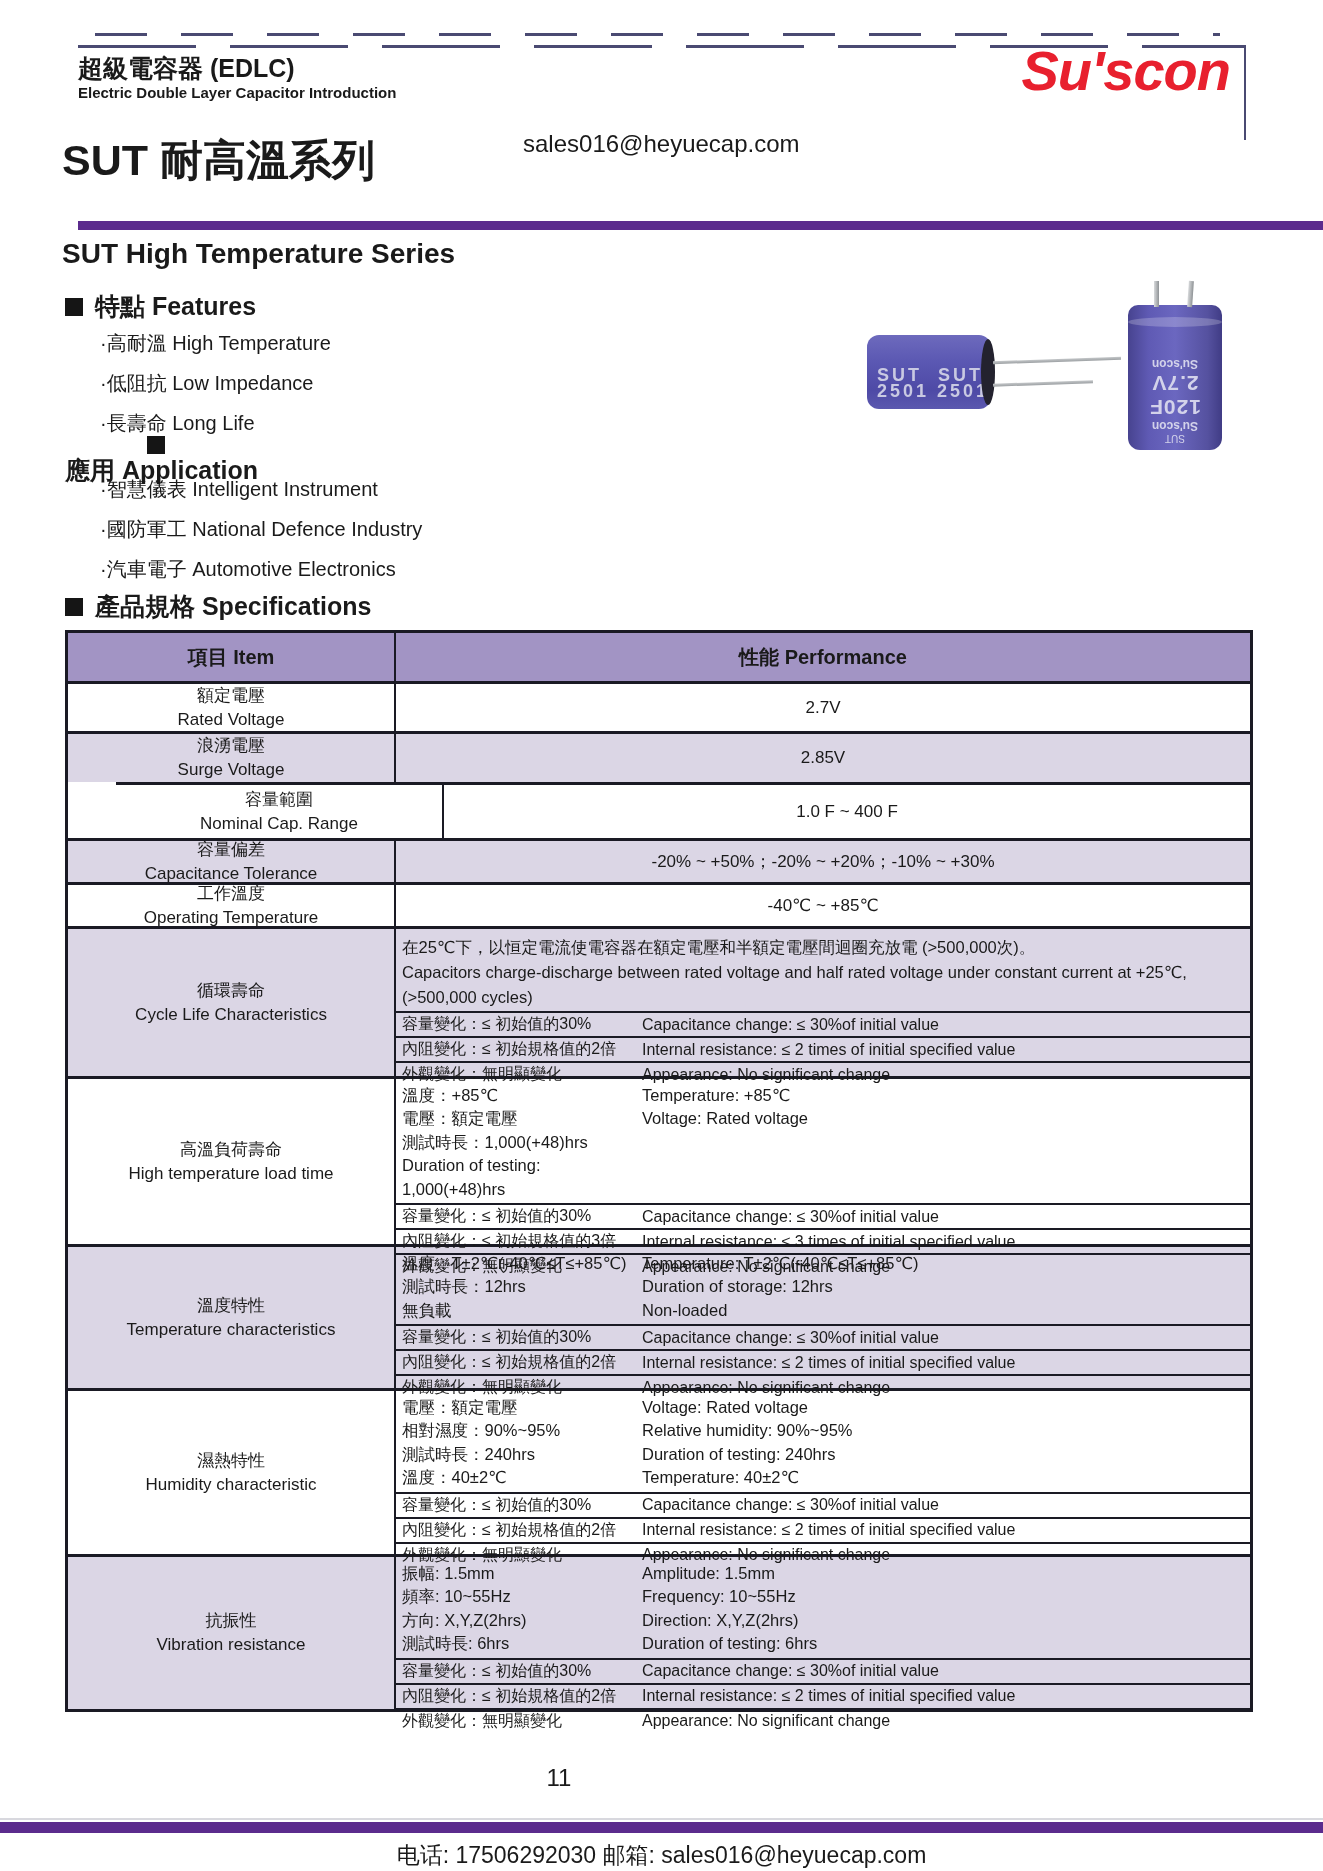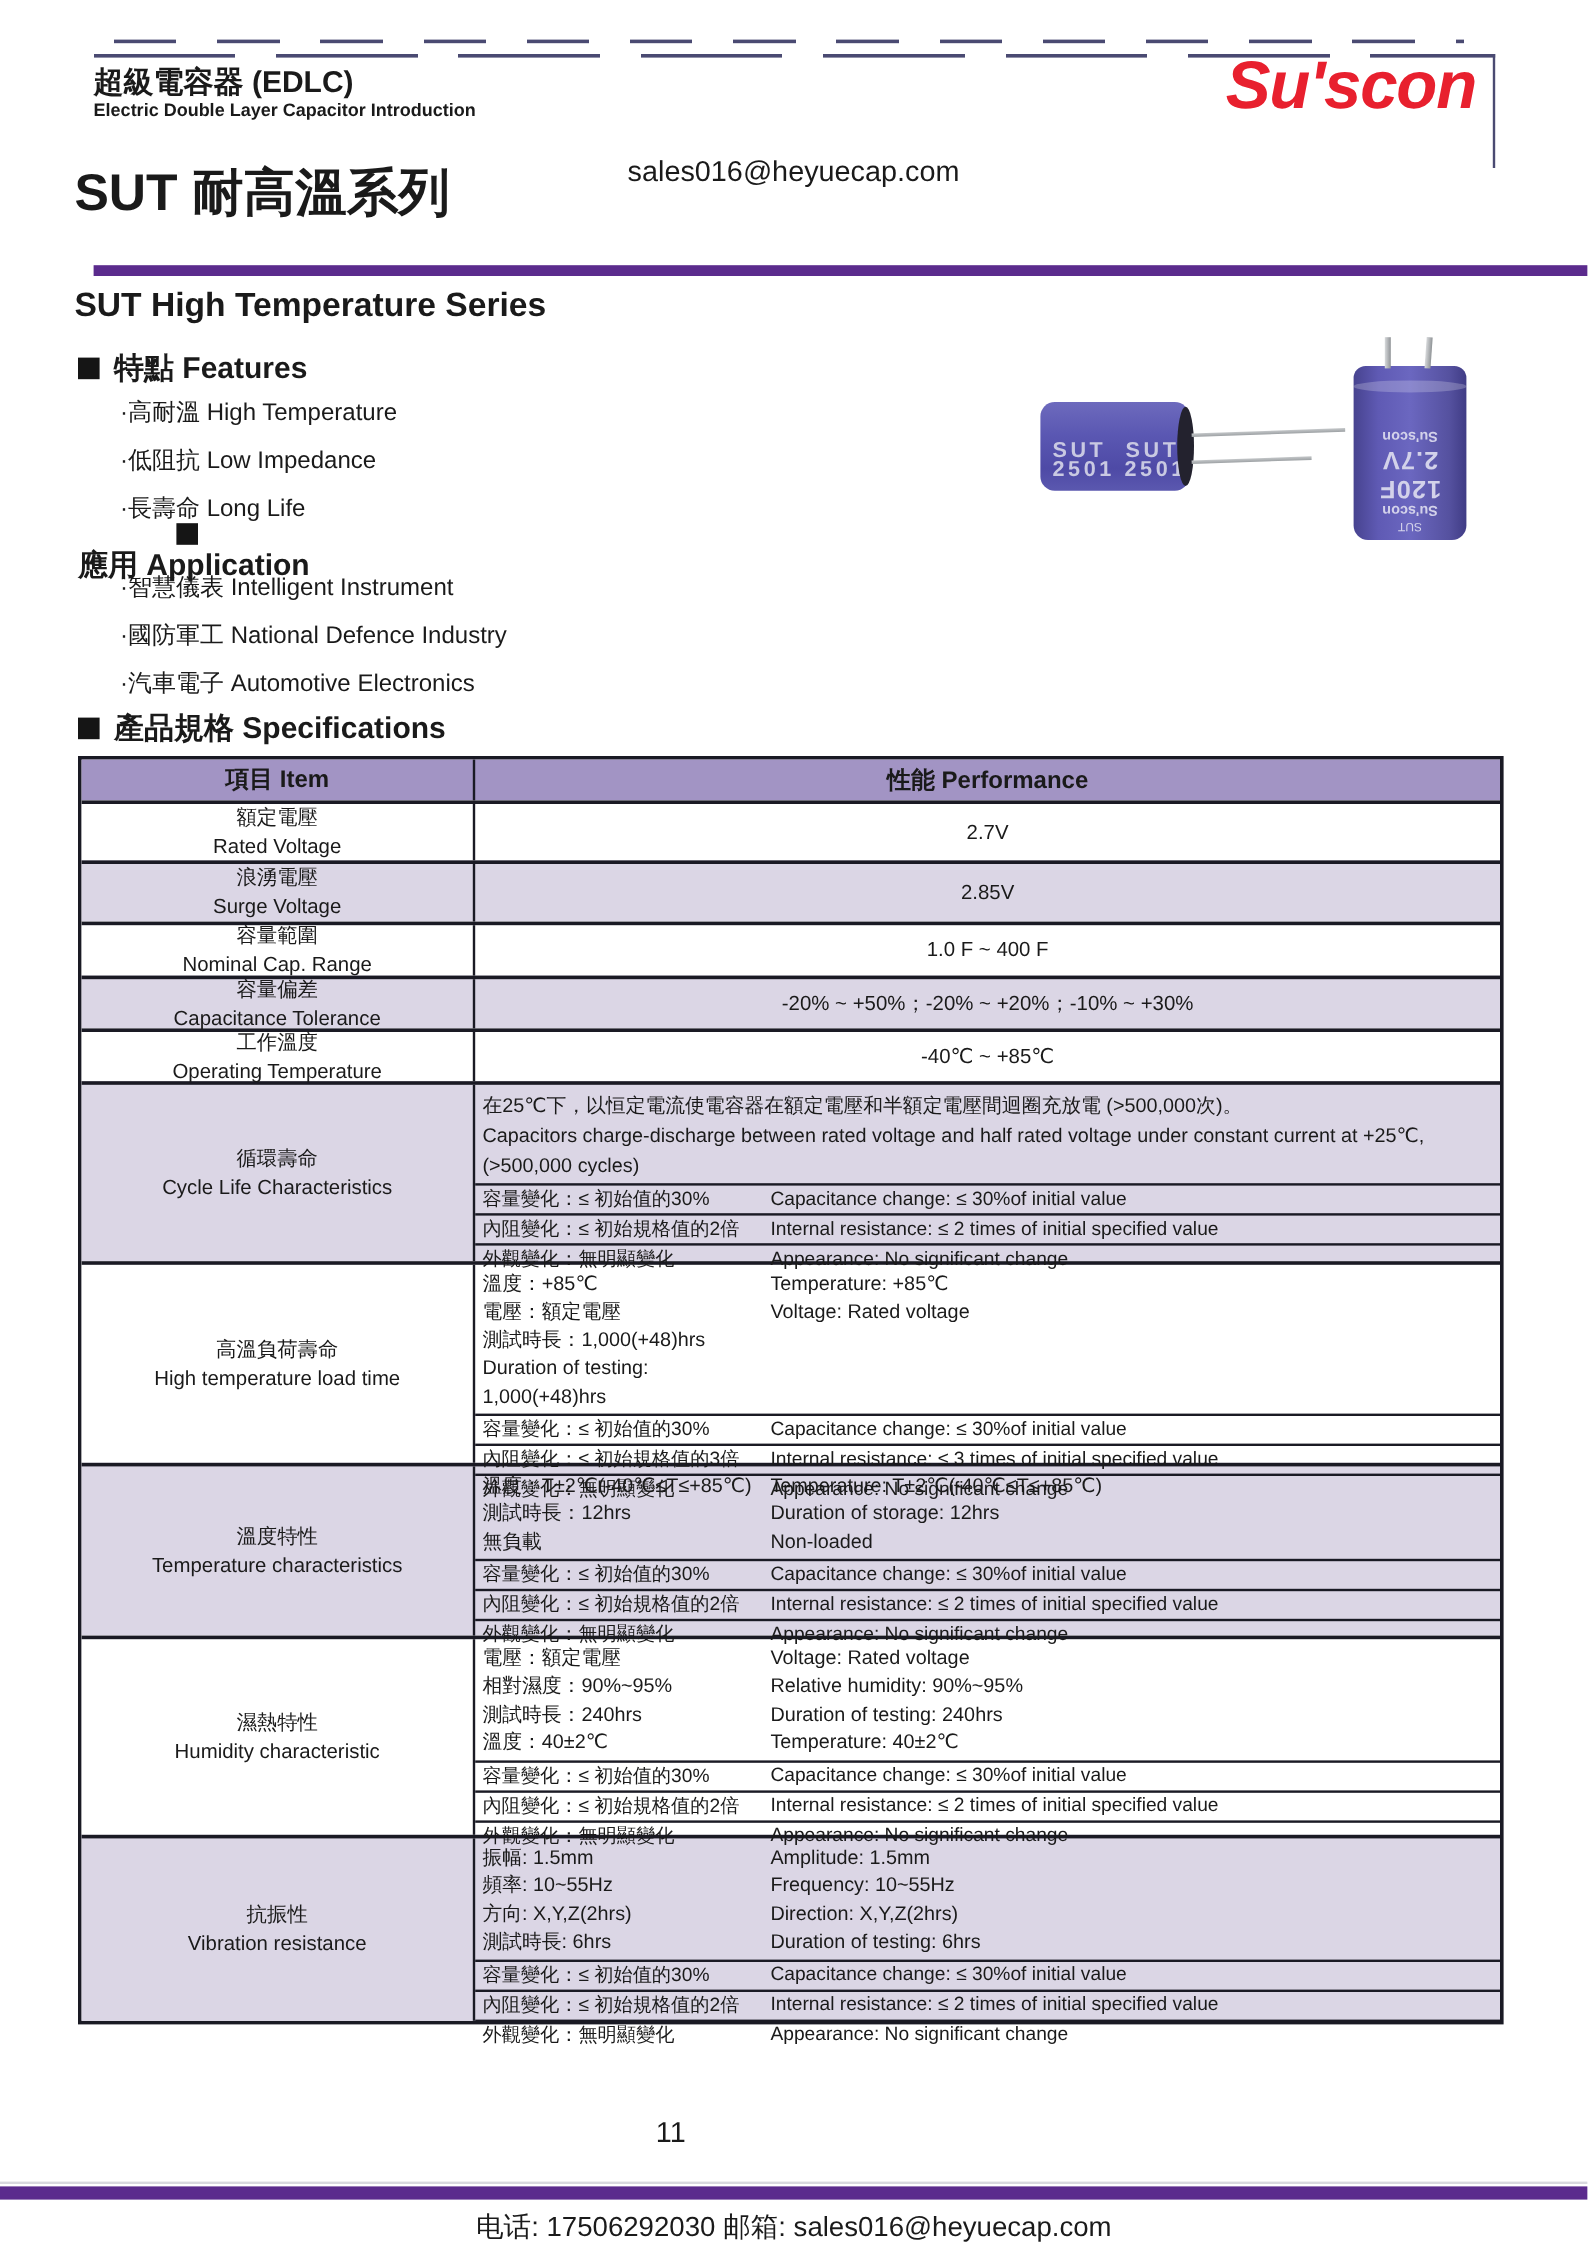--- a/index.html
+++ b/index.html
@@ -58,21 +58,21 @@
   
   .spec-table{top:630px;left:65px;width:1188px;border:3px solid #1a1a24;box-sizing:border-box;
     font-size:17px;}
   .trow{display:flex;border-top:3px solid #1a1a24;box-sizing:border-box;}
   .trow.first{border-top:none;}
   .cell-item{width:328px;flex:0 0 328px;border-right:2px solid #1a1a24;box-sizing:border-box;
     display:flex;flex-direction:column;align-items:center;justify-content:center;
     text-align:center;line-height:1.4;}
   .cell-perf{flex:1;display:flex;flex-direction:column;box-sizing:border-box;}
   .cell-perf.center{align-items:center;justify-content:center;flex-direction:row;}
-  .thead{height:34px;background:#a294c4;font-weight:bold;font-size:20px;}
+  .thead{height:48px;background:#a294c4;font-weight:bold;font-size:20px;}
   .thead .cell-item,.thead .cell-perf{justify-content:center;align-items:center;}
   .bg-w{background:#ffffff;}
   .bg-l{background:#dbd6e5;}
   .cond{flex:1;display:flex;padding:5px 6px 2px 6px;line-height:1.42;font-size:16.5px;}
   .cond .cl{width:240px;flex:0 0 240px;}
   .cond .cr{flex:1;}
   .cond-full{flex:1;padding:6px 10px 2px 6px;line-height:1.5;font-size:16.5px;}
   .subrow{display:flex;align-items:center;height:23px;flex:0 0 23px;
     border-top:2px solid #1a1a24;font-size:16px;}
   .subrow .zh{width:246px;flex:0 0 246px;padding-left:6px;box-sizing:border-box;}
@@ -160,21 +160,21 @@
   </div>
 
   <div class="trow bg-l" style="height:51px;">
     <div class="cell-item">
       <div>浪湧電壓</div>
       <div>Surge Voltage</div>
     </div>
     <div class="cell-perf center">2.85V</div>
   </div>
 
-  <div class="trow bg-w" style="height:45px;">
+  <div class="trow bg-w" style="height:56px;margin-left:48px;">
     <div class="cell-item">
       <div>容量範圍</div>
       <div>Nominal Cap. Range</div>
     </div>
     <div class="cell-perf center">1.0 F ~ 400 F</div>
   </div>
 
   <div class="trow bg-l" style="height:44px;">
     <div class="cell-item">
       <div>容量偏差</div>

